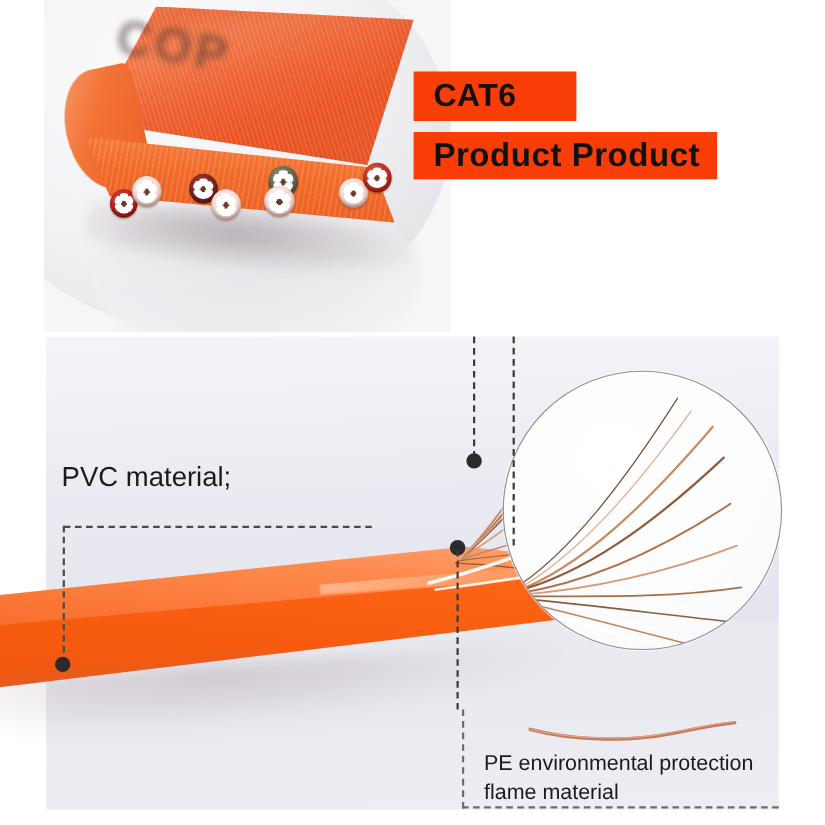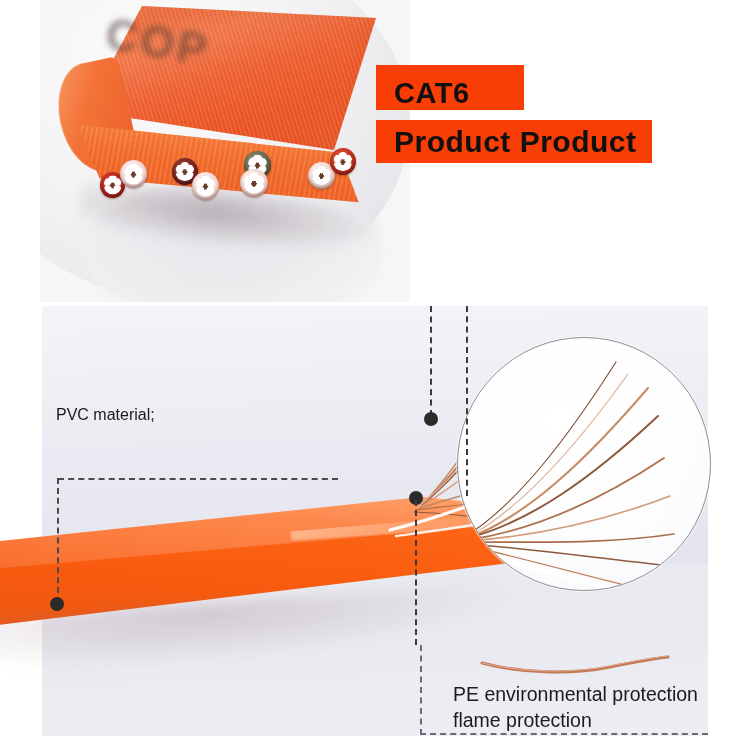--- a/index.html
+++ b/index.html
@@ -120,21 +120,21 @@
 
   
   .badge{
     position:absolute;
     background:#f83d06;
     color:#111;
     display:flex;align-items:center;
     font-weight:700;
     letter-spacing:.5px;
   }
-  #badge-cat6{left:336px;top:65px;width:130px;height:45px;padding-left:18px;font-size:29px;align-items:flex-end;}
+  #badge-cat6{left:336px;top:65px;width:130px;height:45px;padding-left:18px;font-size:29px;}
   #badge-details{left:336px;top:120px;width:258px;height:43px;padding-left:18px;font-size:30px;}
 
   
   .bottom-panel{
     position:absolute;left:42px;top:306px;width:666px;height:430px;
     background:linear-gradient(178deg,#ffffff 0%, #f2f2f7 5%, #e9e9f1 34%, #e9e9f0 70%, #ededf3 100%);
     overflow:hidden;
   }
   .bp-top-hl{
     position:absolute;left:0;top:0;width:100%;height:7px;
@@ -179,22 +179,22 @@
     position:absolute;left:457px;top:337px;width:252px;height:252px;
     border-radius:50%;
     border:1.4px solid #8f8f96;
     background:radial-gradient(circle at 40% 32%, #ffffff 0%, #fdfdfe 58%, #f7f7fa 100%);
     overflow:hidden;
     box-shadow:0 0 0 1px rgba(255,255,255,.6);
   }
 
   
   .label-pvc{
-    position:absolute;left:56px;top:402px;width:330px;
-    font-size:16px;color:#1b1b1b;line-height:26px;
+    position:absolute;left:56px;top:421px;width:330px;
+    font-size:25px;color:#1b1b1b;line-height:26px;
     white-space:nowrap;
   }
   .leader-pvc-h{
     position:absolute;left:58px;top:478px;width:280px;height:0;
     border-top:2px dashed #4a4a4a;
   }
   .leader-pvc-v{
     position:absolute;left:57px;top:478px;width:0;height:125px;
     border-left:2px dashed #4a4a4a;
   }
@@ -218,21 +218,21 @@
     position:absolute;left:415px;top:500px;width:0;height:145px;
     border-left:2px dashed #3a3a3a;
   }
 
   .label-pe-box{
     position:absolute;left:420px;top:645px;width:286px;height:88px;
     border-left:2px dashed #6a6a78;
     border-bottom:2px dashed #6a6a78;
   }
   .label-pe{
-    position:absolute;left:453px;top:681px;width:280px;
+    position:absolute;left:440px;top:681px;width:280px;
     font-size:19.5px;color:#1b1b1b;line-height:26px;
   }
   .pe-wire{
     position:absolute;left:480px;top:655px;width:190px;height:22px;
   }
 
   
   .strand-grp{position:absolute;left:330px;top:300px;width:400px;height:260px;}
 </style>
 </head>
@@ -362,16 +362,16 @@
   <div class="dot" id="dot-v2"></div>
   <div class="leader-v3"></div>
 
   <div class="label-pe-box"></div>
   <svg class="pe-wire" viewBox="0 0 190 22">
     <path d="M2,8 C40,18 90,20 130,12 C150,8 170,4 188,2" fill="none" stroke="#c07a58" stroke-width="3" stroke-linecap="round"></path>
     <path d="M2,8 C40,17 90,19 130,11 C150,7 170,3 188,1" fill="none" stroke="#e2a388" stroke-width="1.2" stroke-linecap="round"></path>
   </svg>
   <div class="label-pe">
     <div>PE environmental protection</div>
-    <div>flame protection</div>
+    <div>flame material</div>
   </div>
 
 </div>
 
 </body></html>

